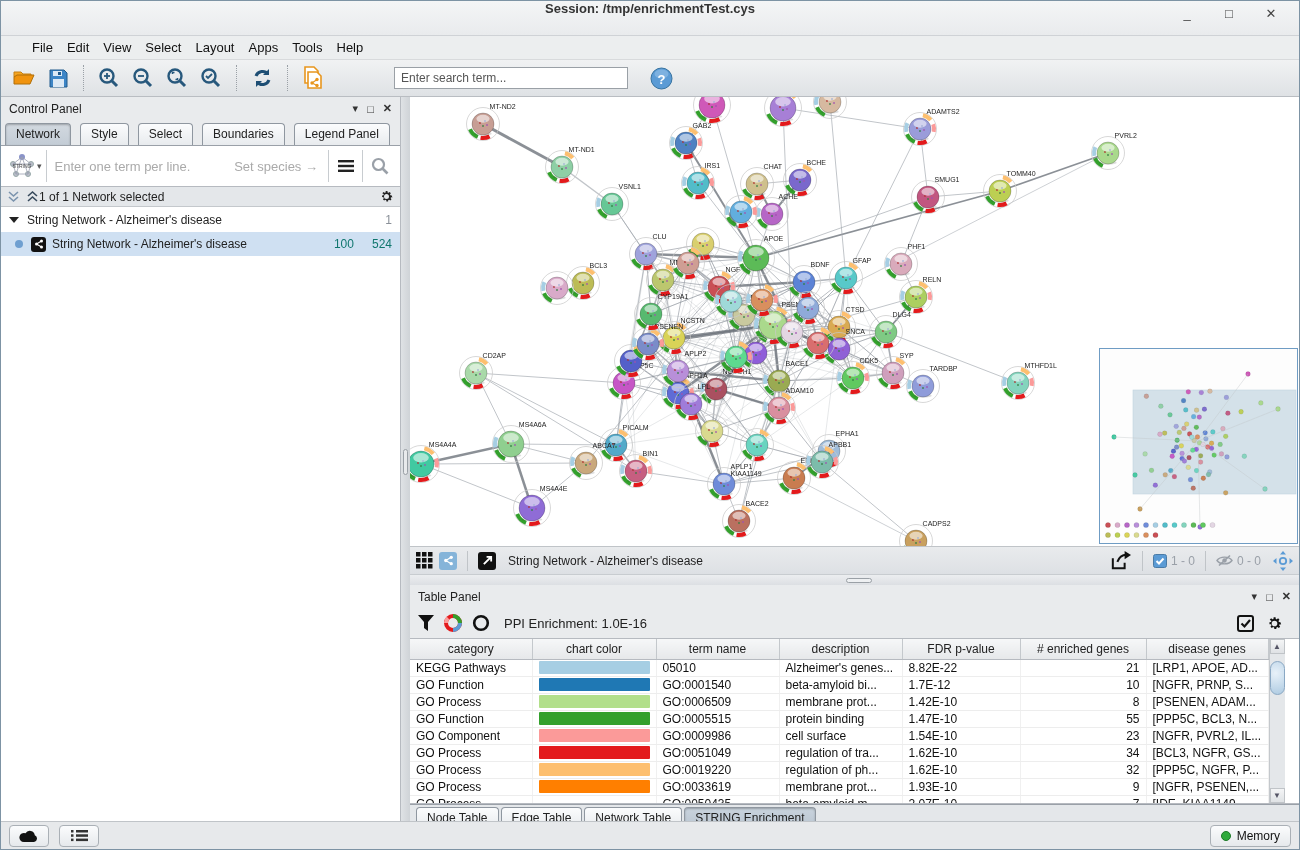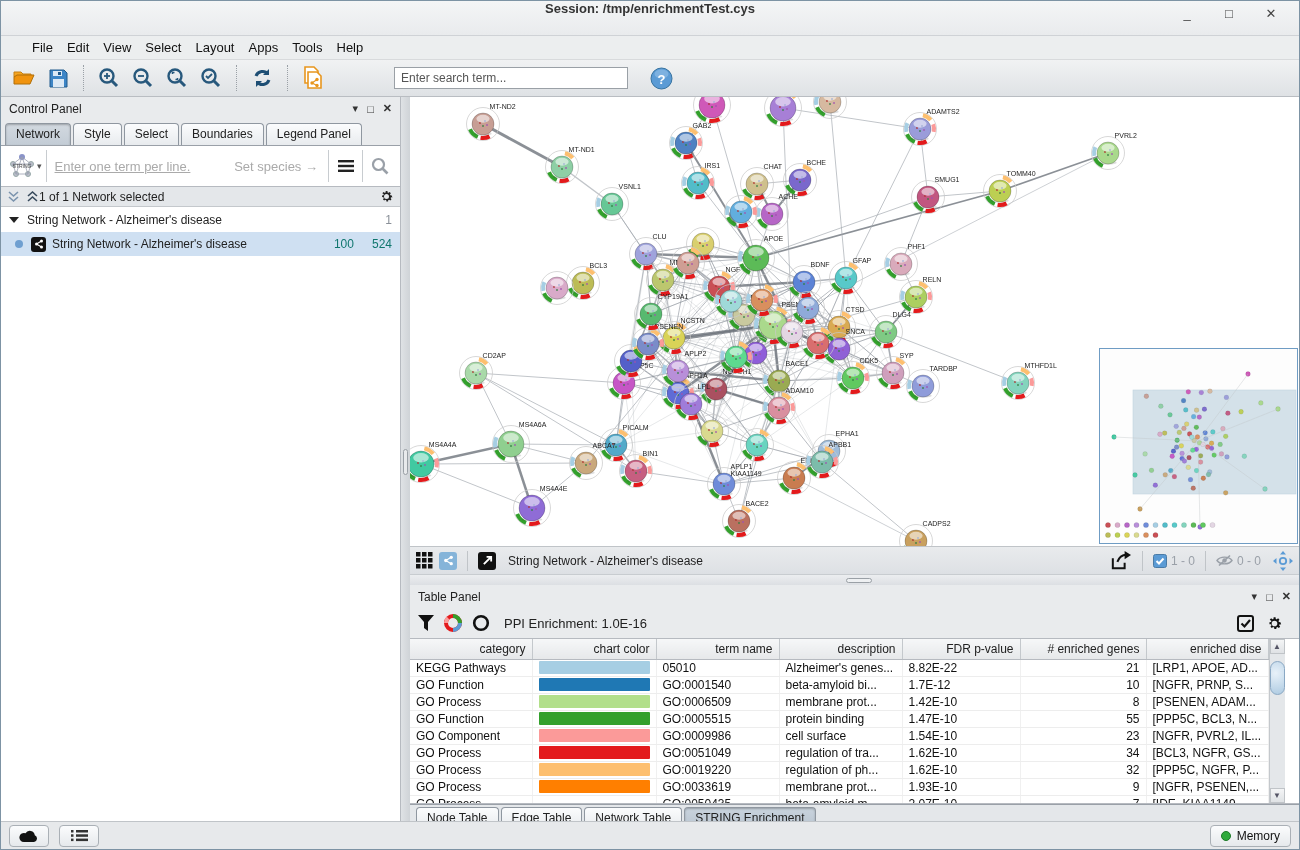--- a/index.html
+++ b/index.html
@@ -28,26 +28,26 @@
   
   .main { flex:1; display:flex; min-height:0; }
   .left-panel { width:400px; flex:none; background:#eceef0; border-right:1px solid #b6bac0; display:flex; flex-direction:column; }
   .v-splitter { width:9px; flex:none; background:linear-gradient(90deg,#dfe2e5,#cfd3d7); position:relative; }
   .v-splitter .handle { position:absolute; top:352px; left:2px; width:5px; height:26px; border:1px solid #9aa0a6; border-radius:3px; background:#e8eaec; }
   .right-col { flex:1; display:flex; flex-direction:column; min-width:0; }
 
   
   .panel-header { height:23px; display:flex; align-items:center; padding:0 8px; font-size:12px; color:#222; background:#e9ebed; }
   .panel-header .ph-btns { margin-left:auto; display:flex; gap:9px; align-items:center; color:#333; font-size:11px; }
-  .cp-tabs { display:flex; padding:3px 4px 0 4px; gap:2px; border-bottom:1px solid #9aa0a8; background:#e9ebed; }
+  .cp-tabs { display:flex; padding:3px 4px 0 4px; gap:9px; border-bottom:1px solid #9aa0a8; background:#e9ebed; }
   .tab { border:1px solid #8f97a0; border-bottom:none; border-radius:4px 4px 0 0; padding:3px 10px 4px 10px; font-size:12px; background:linear-gradient(#fbfcfd,#e8ebee); color:#222; }
   .tab.active { background:linear-gradient(#d2d9e0,#c3ccd5); box-shadow:inset 0 1px 2px rgba(0,0,0,.25); }
   .string-bar { height:41px; background:#fff; border-bottom:1px solid #b6bac0; display:flex; align-items:center; padding:0 4px; }
   .string-logo { display:flex; align-items:center; gap:2px; padding:0 4px; border-right:1px solid #c8ccd0; height:32px; }
-  .string-input { flex:1; font-size:13px; color:#aaa; padding:0 8px; white-space:nowrap; overflow:hidden;text-decoration:underline; }
+  .string-input { flex:1; font-size:13px; color:#aaa; padding:0 8px; white-space:nowrap; overflow:hidden; }
   .string-species { color:#aaa; font-size:13px; padding-right:10px; }
   .sb-btn { width:34px; height:32px; display:flex; align-items:center; justify-content:center; border-left:1px solid #c8ccd0; }
   .netsel-row { height:20px; display:flex; align-items:center; background:#e4e7ea; border-bottom:1px solid #c4c8cc; padding:0 6px; font-size:12px; }
   .netsel-row .nst { flex:1; text-align:left; color:#222; }
   .net-tree { background:#fff; flex:1; border-top:1px solid #fff; }
   .tree-row { height:24px; display:flex; align-items:center; padding:0 8px; font-size:12px; background:#fff; }
   .tree-row .count { margin-left:auto; color:#8a9098; }
   .tree-row.selected { background:#cfe0f2; }
   .tree-row .dot { width:8px; height:8px; border-radius:50%; background:#6f9fd0; margin-right:8px; }
   .share-sq { width:15px; height:15px; border-radius:3px; background:#111; display:flex; align-items:center; justify-content:center; margin-right:6px; }
@@ -68,21 +68,21 @@
   .h-splitter { height:11px; flex:none; background:linear-gradient(#eceef0,#dcdfe3); border-top:1px solid #c8ccd0; position:relative; }
   .h-splitter .handle { position:absolute; left:436px; top:3px; width:26px; height:5px; border:1px solid #9aa0a6; border-radius:3px; background:#eef0f2; }
 
   
   .table-panel { flex:none; background:#e9ebed; display:flex; flex-direction:column; }
   .tp-toolbar { height:30px; display:flex; align-items:center; gap:10px; padding:0 8px; }
   .tp-ppi { font-size:13px; color:#222; margin-left:4px; }
   .tp-right { margin-left:auto; display:flex; gap:12px; align-items:center; padding-right:8px; }
   .enr-table-wrap { height:166px; overflow:hidden; background:#fff; border:1px solid #b6bac0; border-left:none; border-right:none; display:flex; }
   table.enr { border-collapse:collapse; table-layout:fixed; width:858px; flex:none; }
-  table.enr th { height:20px; font-weight:normal; text-align:right; font-size:12px; color:#222; background:linear-gradient(#f6f7f8,#e6e8ea); border-right:1px solid #c4c8cc; border-bottom:1px solid #b6bac0; padding:0 6px; overflow:hidden; white-space:nowrap;margin-left:8px; }
+  table.enr th { height:20px; font-weight:normal; text-align:center; font-size:12px; color:#222; background:linear-gradient(#f6f7f8,#e6e8ea); border-right:1px solid #c4c8cc; border-bottom:1px solid #b6bac0; padding:0 6px; overflow:hidden; white-space:nowrap;margin-left:8px; }
   table.enr td { height:17px; font-size:12px; color:#111; border-bottom:1px solid #ededed; border-right:1px solid #f0f0f0; padding:0 6px; overflow:hidden; white-space:nowrap; }
   td.num { text-align:right; }
   .swatch { height:13px; width:100%; border-radius:1px; }
   .tscroll { width:16px; background:#e4e7ea; border-left:1px solid #c4c8cc; position:relative; flex:none; }
   .tscroll .arr { position:absolute; left:0; width:15px; height:15px; display:flex; align-items:center; justify-content:center; font-size:8px; color:#556; background:linear-gradient(#f4f5f6,#dfe2e5); border:1px solid #c0c4c8; }
   .tscroll .thumb { position:absolute; left:0px; top:22px; width:15px; height:34px; border-radius:8px; background:radial-gradient(circle at 35% 35%, #e8f1f9, #aecbe2); border:1px solid #8aa8c4; }
 
   .table-tabs { height:24px; flex:none; display:flex; gap:2px; padding:2px 6px 0 6px; background:#e4e7ea; border-top:1px solid #9aa0a8; }
   .table-tabs .tab { font-size:12px; }
   .table-tabs .tab.active { background:linear-gradient(#c9d3dd,#b9c5d1); }
@@ -1874,21 +1874,21 @@
                 <col style="width:122px">
               </colgroup>
             <thead>
                 <tr id="enr-head">
                   <th>category</th>
                   <th>chart color</th>
                   <th>term name</th>
                   <th>description</th>
                   <th>FDR p-value</th>
                   <th># enriched genes</th>
-                  <th>enriched dise</th>
+                  <th>disease genes</th>
                 </tr>
               </thead>
             <tbody id="enr-body">
                 <tr>
                   <td>KEGG Pathways</td>
                   <td>
                     <div class="swatch" style="background: rgb(166, 206, 227);"></div>
                   </td>
                   <td>05010</td>
                   <td>Alzheimer's genes...</td>

